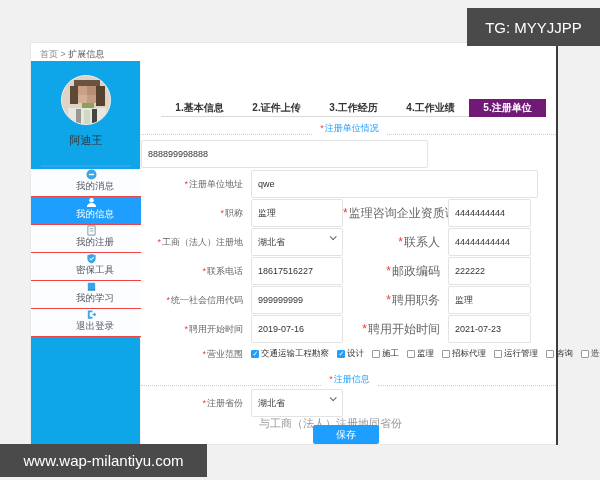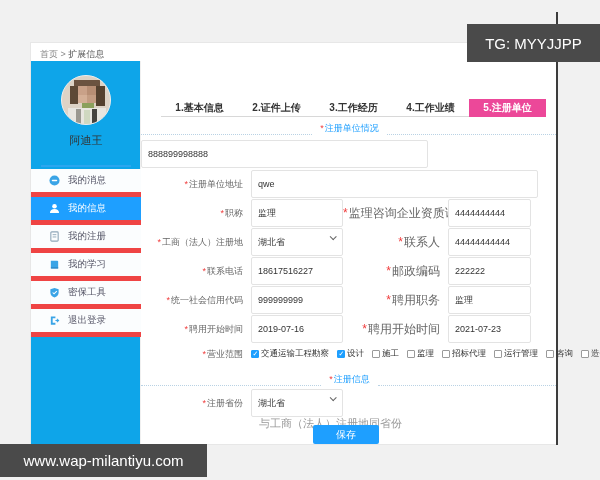--- a/index.html
+++ b/index.html
@@ -1,43 +1,43 @@
 <!DOCTYPE html>
 <html><head>
 <meta charset="utf-8">
 <style>
   * { margin:0; padding:0; box-sizing:border-box; font-family:"Liberation Sans","DejaVu Sans",sans-serif; }
   html,body { width:600px; height:480px; }
   body { position:relative; background:#f1f1f1; overflow:hidden; }
 
   .badge { position:absolute; background:#4a4a4a; color:#fff; font-size:15px; display:flex; align-items:center; justify-content:center; z-index:30; }
-  .badge-tg { right:0; top:8px; width:133px; height:38px;margin-top:16px; }
+  .badge-tg { right:0; top:8px; width:133px; height:38px; }
   .badge-site { left:0; top:444px; width:207px; height:33px; }
 
   .card { position:absolute; left:30px; top:42px; width:527px; height:403px; background:#fff; border:1px solid #e7e7e7; }
   .right-line { position:absolute; left:556px; top:12px; width:2px; height:433px; background:#3c3c3c; z-index:20; }
 
   .breadcrumb { position:absolute; left:9px; top:5px; font-size:9px; color:#888; }
   .breadcrumb .cur { color:#555; }
 
   
   .sidebar { position:absolute; left:0; top:18px; width:110px; height:384px; background:#0ea5e9; border-right:1px solid #f0f0f0; }
   .avatar { position:absolute; left:30px; top:14px; width:50px; height:50px; border-radius:50%; overflow:hidden; border:1px solid #eee; background:#e9e2d8; }
   .uname { position:absolute; left:0; top:72px; width:110px; text-align:center; font-size:11px; color:#333; }
   .side-div { position:absolute; left:10px; top:104px; width:90px; height:2px; background:#2ba6ef; }
   .menu { position:absolute; left:0; top:108px; width:110px; }
-  .mitem { height:28px; display:flex; align-items:center; padding-left:18px; font-size:9.5px; color:#556; border-bottom:5px solid #ef4444; background:#fbfdfe; cursor:pointer; }
+  .mitem { height:28px; display:flex; align-items:center; padding-left:18px; font-size:9.5px; color:#556; border-bottom:1px solid #ef4444; background:#fbfdfe; cursor:pointer;flex-direction:column; }
   .mitem .mi { width:11px; height:11px; margin-right:8px; flex:0 0 auto; }
   .mitem.active { background:#1e9fff; color:#fff; }
 
   
   .main { position:absolute; left:110px; top:18px; width:417px; height:385px; }
   .tabs { position:absolute; left:20px; top:38px; width:385px; height:18px; display:flex; border-bottom:1px solid #d8d8d8; }
   .tab { width:77px; height:18px; line-height:17px; text-align:center; font-size:10px; font-weight:bold; color:#333; cursor:pointer; }
-  .tab.active { background:#ec4899; color:#fff; }
+  .tab.active { background:#701a75; color:#fff; }
 
   .sec { position:absolute; left:0; width:417px; display:flex; align-items:flex-end; }
   .sec .dot { flex:1; border-top:1px dotted #b9d2e4; }
   .sec .st { padding:0 8px; font-size:9px; color:#1e9fff; white-space:nowrap; }
   .req { color:#f03b3b; margin-right:1px; }
 
   .row { position:absolute; left:0; height:18px; display:flex; align-items:center; }
   .lbl { width:110px; text-align:right; font-size:9px; color:#666; padding-right:8px; white-space:nowrap; flex:0 0 auto; }
   .lbl2 { width:105px; text-align:right; font-size:12px; color:#666; padding-right:8px; white-space:nowrap; flex:0 0 auto; }
   .inp { height:28px; border:1px solid #e3e3e3; border-radius:2px; font-size:9px; color:#333; padding:0 6px; background:#fff; outline:none; }
@@ -111,31 +111,31 @@
       <div class="mitem">
         <svg class="mi" viewBox="0 0 12 12">
             <rect x="2" y="1" width="8" height="10" rx="1" fill="none" stroke="#8fa6b8" stroke-width="1.2"></rect>
             <line x1="4" y1="4" x2="8" y2="4" stroke="#8fa6b8"></line>
             <line x1="4" y1="6.5" x2="8" y2="6.5" stroke="#8fa6b8"></line>
           </svg>
         <span>我的注册</span>
       </div>
       <div class="mitem">
         <svg class="mi" viewBox="0 0 12 12">
+            <path d="M6 1l4.5 1.5v3.5c0 2.8-2 4.6-4.5 5.5C3.5 10.6 1.5 8.8 1.5 6V2.5z" fill="#3aa4e6"></path>
+            <path d="M4 6l1.5 1.5L8.5 4.5" stroke="#fff" fill="none" stroke-width="1.1"></path>
+          </svg>
+        <span>密保工具</span>
+      </div>
+      <div class="mitem">
+        <svg class="mi" viewBox="0 0 12 12">
             <path d="M2 2h7a1 1 0 0 1 1 1v7H3a1 1 0 0 1-1-1z" fill="#3aa4e6"></path>
             <rect x="2" y="9" width="8" height="1.5" fill="#2b87c6"></rect>
           </svg>
         <span>我的学习</span>
-      </div>
-      <div class="mitem">
-        <svg class="mi" viewBox="0 0 12 12">
-            <path d="M6 1l4.5 1.5v3.5c0 2.8-2 4.6-4.5 5.5C3.5 10.6 1.5 8.8 1.5 6V2.5z" fill="#3aa4e6"></path>
-            <path d="M4 6l1.5 1.5L8.5 4.5" stroke="#fff" fill="none" stroke-width="1.1"></path>
-          </svg>
-        <span>密保工具</span>
       </div>
       <div class="mitem">
         <svg class="mi" viewBox="0 0 12 12">
             <path d="M2 1.5h5v2H4v5h3v2H2z" fill="#3aa4e6"></path>
             <path d="M7 6h3M8.5 4.2L10.5 6 8.5 7.8" stroke="#3aa4e6" fill="none" stroke-width="1.1"></path>
           </svg>
         <span>退出登录</span>
       </div>
     </div>
   </div>

